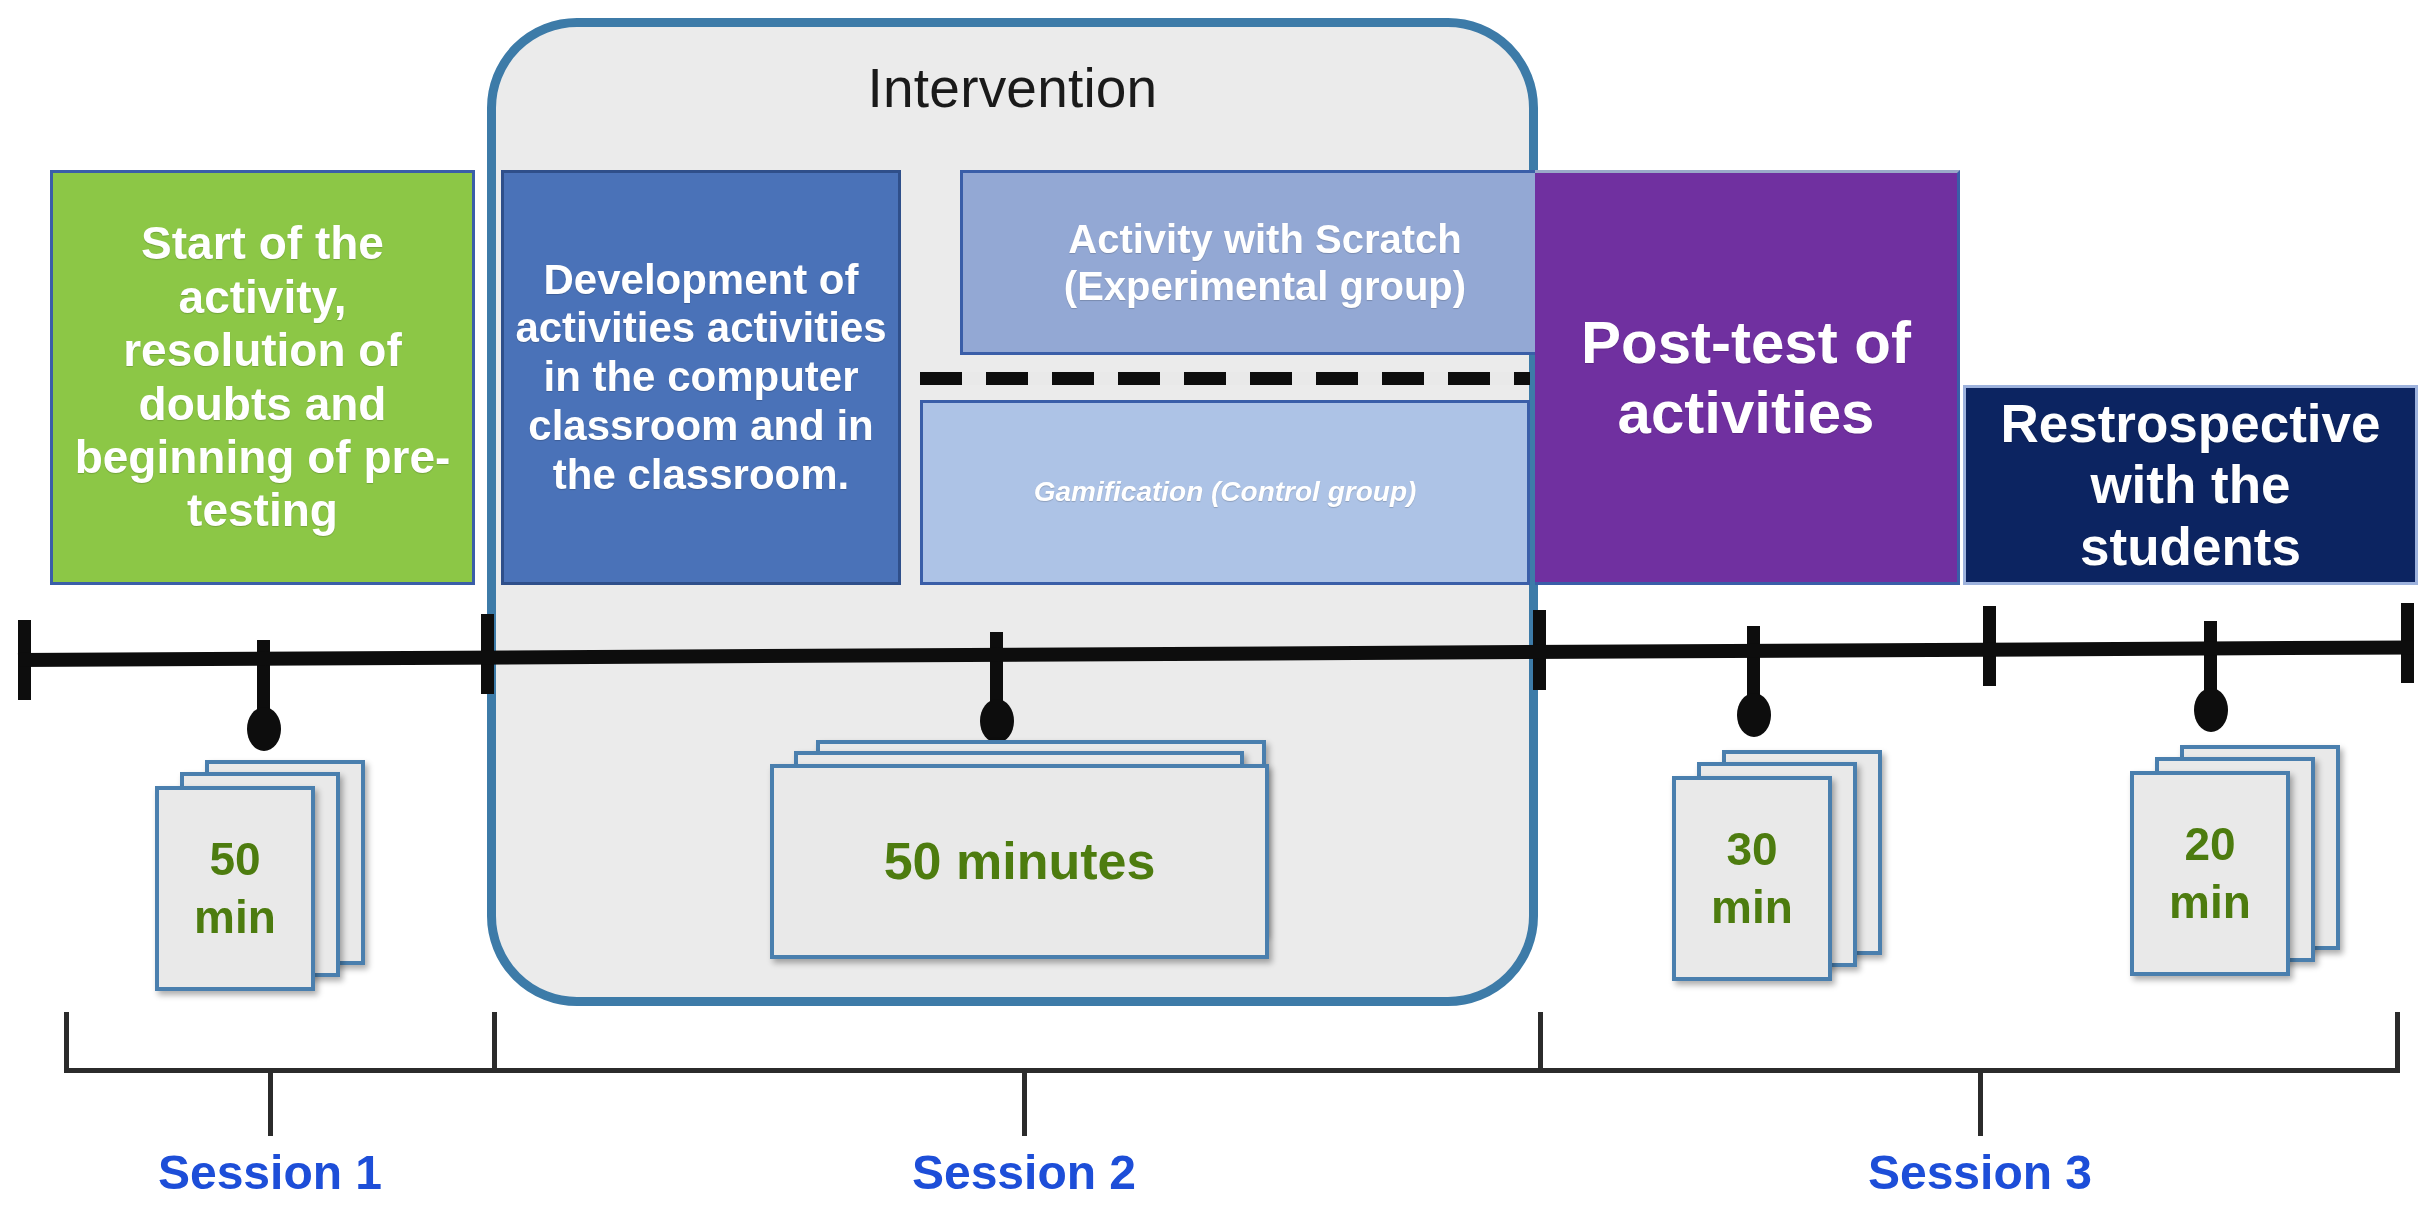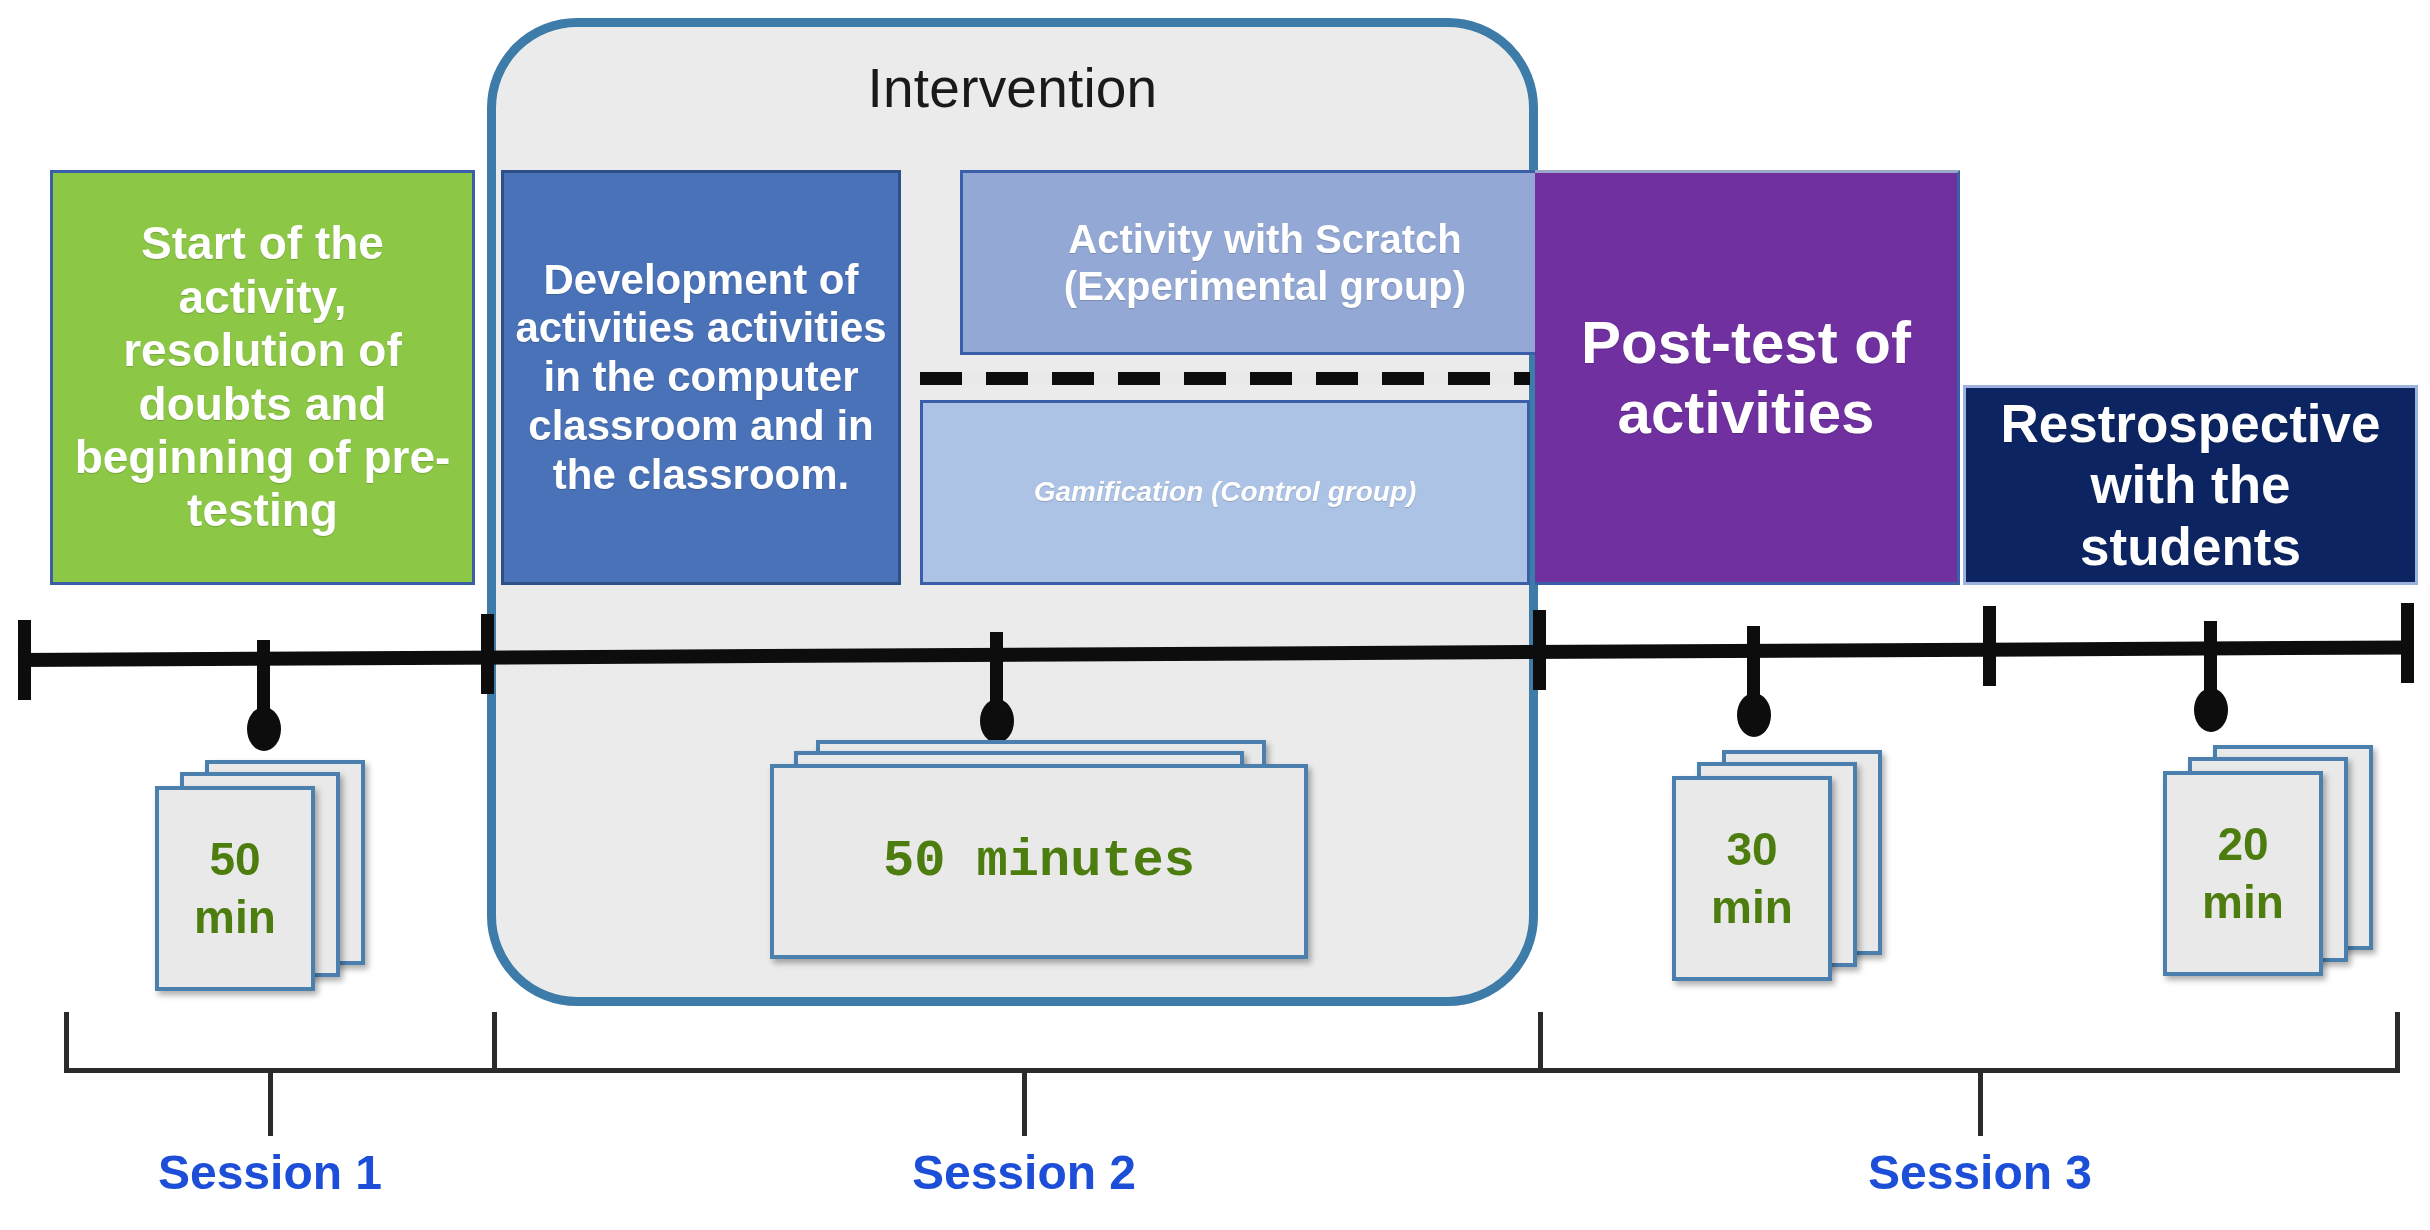--- a/index.html
+++ b/index.html
@@ -141,35 +141,35 @@
     <div class="card" style="left:25px;top:12px;width:160px;height:205px;"></div>
     <div class="card card-front" style="left:0px;top:26px;width:160px;height:205px;font-size:46px;">
       <span><span>50</span><br>
             <span>min</span></span>
     </div>
   </div>
 
   <div class="stack" style="left:770px;top:740px;width:530px;height:240px;">
     <div class="card" style="left:46px;top:0px;width:450px;height:195px;"></div>
     <div class="card" style="left:24px;top:11px;width:450px;height:195px;"></div>
-    <div class="card card-front" style="left:0px;top:24px;width:538px;height:195px;font-size:52px;font-family:Liberation Mono, monospace;">
+    <div class="card card-front" style="left:0px;top:24px;width:499px;height:195px;font-size:52px;">
       <span>50 minutes</span>
     </div>
   </div>
 
   <div class="stack" style="left:1672px;top:750px;width:230px;height:230px;">
     <div class="card" style="left:50px;top:0px;width:160px;height:205px;"></div>
     <div class="card" style="left:25px;top:12px;width:160px;height:205px;"></div>
     <div class="card card-front" style="left:0px;top:26px;width:160px;height:205px;font-size:46px;">
       <span><span>30</span><br>
             <span>min</span></span>
     </div>
   </div>
 
-  <div class="stack" style="left:2130px;top:745px;width:230px;height:230px;margin-left:33px;">
+  <div class="stack" style="left:2130px;top:745px;width:230px;height:230px;">
     <div class="card" style="left:50px;top:0px;width:160px;height:205px;"></div>
     <div class="card" style="left:25px;top:12px;width:160px;height:205px;"></div>
     <div class="card card-front" style="left:0px;top:26px;width:160px;height:205px;font-size:46px;">
       <span><span>20</span><br>
             <span>min</span></span>
     </div>
   </div>
 
   <div id="session-rail"></div>
   <div class="rail-up" style="left:64px;top:1012px;"></div>

